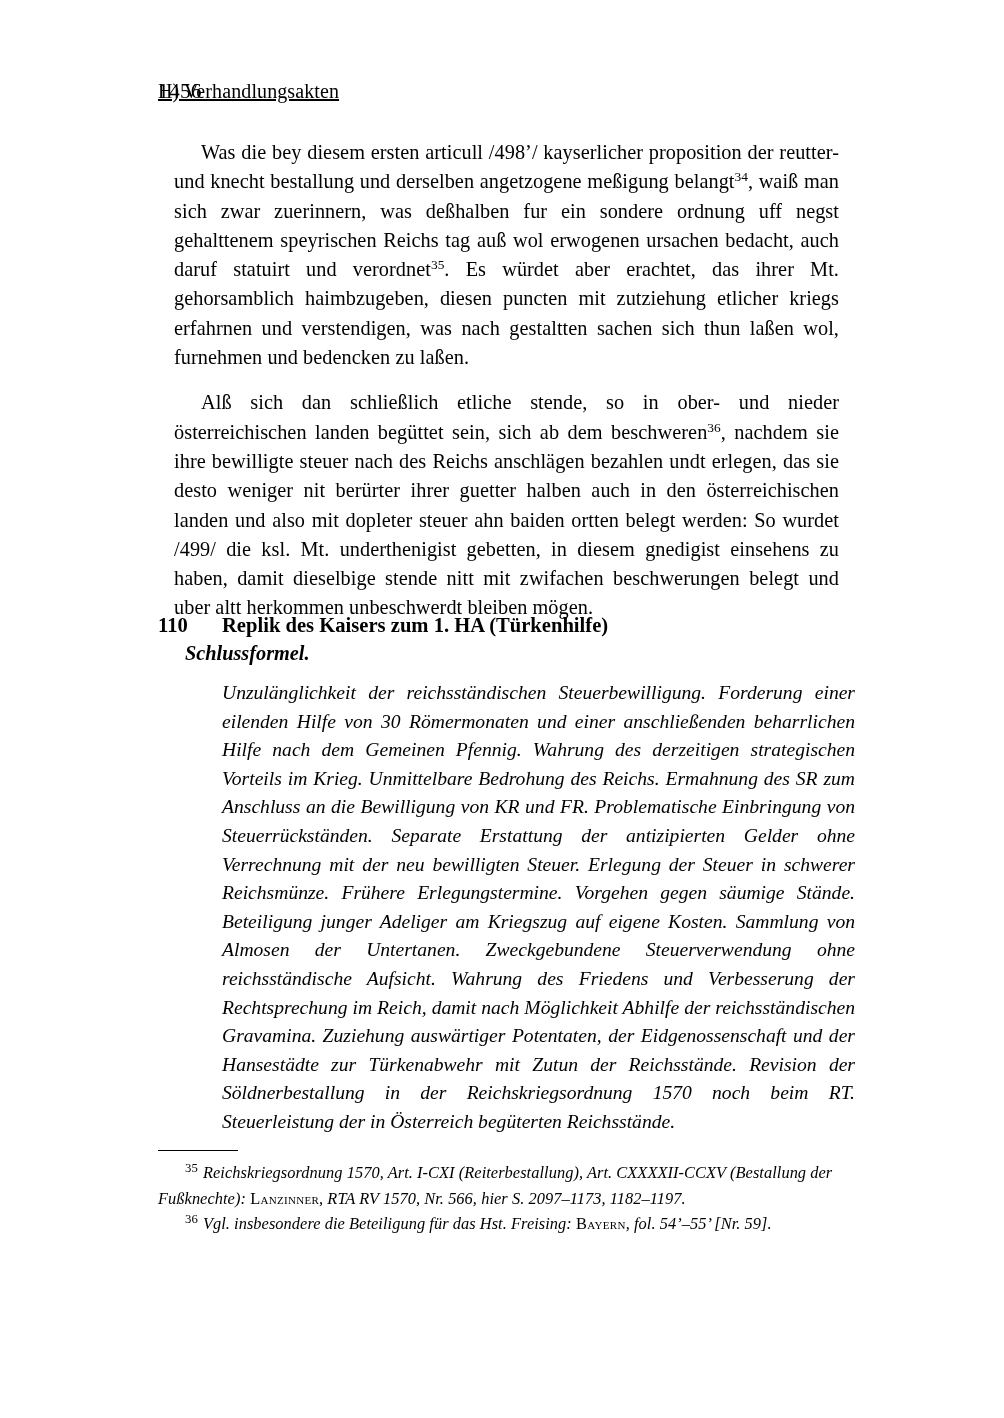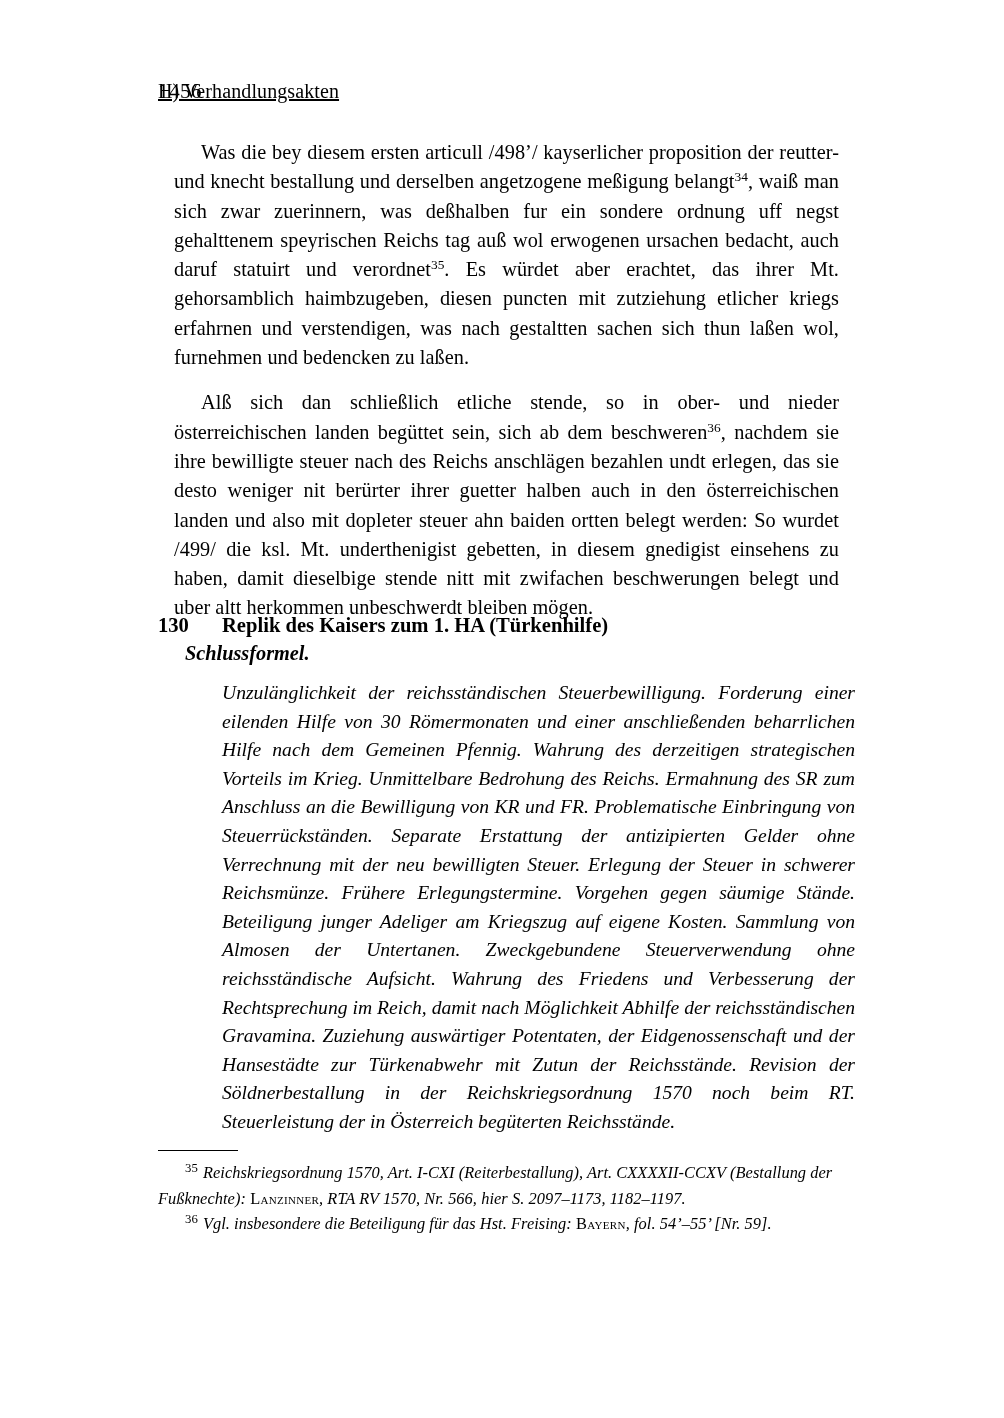--- a/index.html
+++ b/index.html
@@ -166,21 +166,21 @@
   <div class="col">
 
     <p class="body"><span>Was die bey diesem ersten articull /498’/ kayserlicher proposition der reutter- und knecht bestallung und derselben angetzogene meßigung belangt</span><sup class="fn">34</sup><span>, waiß man sich zwar zuerinnern, was deßhalben fur ein sondere ordnung uff negst gehalttenem speyrischen Reichs tag auß wol erwogenen ursachen bedacht, auch daruf statuirt und verordnet</span><sup class="fn">35</sup><span>. Es würdet aber erachtet, das ihrer Mt. gehorsamblich haimbzugeben, diesen puncten mit zutziehung etlicher kriegs erfahrnen und verstendigen, was nach gestaltten sachen sich thun laßen wol, furnehmen und bedencken zu laßen.</span></p>
 
     <p class="body"><span>Alß sich dan schließlich etliche stende, so in ober- und nieder österreichischen landen begüttet sein, sich ab dem beschweren</span><sup class="fn">36</sup><span>, nachdem sie ihre bewilligte steuer nach des Reichs anschlägen bezahlen undt erlegen, das sie desto weniger nit berürter ihrer guetter halben auch in den österreichischen landen und also mit dopleter steuer ahn baiden ortten belegt werden: So wurdet /499/ die ksl. Mt. underthenigist gebetten, in diesem gnedigist einsehens zu haben, damit dieselbige stende nitt mit zwifachen beschwerungen belegt und uber altt herkommen unbeschwerdt bleiben mögen.</span></p>
 
     <p class="schluss">Schlussformel.</p>
 
   </div>
 
-  <div class="heading"><span class="num">130</span><span>Replik des Kaisers zum 1. HA (Türkenhilfe)</span></div>
+  <div class="heading"><span class="num">110</span><span>Replik des Kaisers zum 1. HA (Türkenhilfe)</span></div>
 
   <p class="regest">Unzulänglichkeit der reichsständischen Steuerbewilligung. Forderung einer eilenden Hilfe von 30 Römermonaten und einer anschließenden beharrlichen Hilfe nach dem Gemeinen Pfennig. Wahrung des derzeitigen strategischen Vorteils im Krieg. Unmittelbare Bedrohung des Reichs. Ermahnung des SR zum Anschluss an die Bewilligung von KR und FR. Problematische Einbringung von Steuerrückständen. Separate Erstattung der antizipierten Gelder ohne Verrechnung mit der neu bewilligten Steuer. Erlegung der Steuer in schwerer Reichsmünze. Frühere Erlegungstermine. Vorgehen gegen säumige Stände. Beteiligung junger Adeliger am Kriegszug auf eigene Kosten. Sammlung von Almosen der Untertanen. Zweckgebundene Steuerverwendung ohne reichsständische Aufsicht. Wahrung des Friedens und Verbesserung der Rechtsprechung im Reich, damit nach Möglichkeit Abhilfe der reichsständischen Gravamina. Zuziehung auswärtiger Potentaten, der Eidgenossenschaft und der Hansestädte zur Türkenabwehr mit Zutun der Reichsstände. Revision der Söldnerbestallung in der Reichskriegsordnung 1570 noch beim RT. Steuerleistung der in Österreich begüterten Reichsstände.</p>
 
   <div class="fnotes">
     <div class="fnrule"></div>
 
 
     <p class="fnote"><span class="fnnum">35</span><span>Reichskriegsordnung 1570, Art. I-CXI (Reiterbestallung), Art. CXXXXII-CCXV (Bestallung der Fußknechte): </span><span class="smallcaps">Lanzinner</span><span>, RTA RV 1570, Nr. 566, hier S. 2097–1173, 1182–1197.</span></p>
 
     <p class="fnote"><span class="fnnum">36</span><span>Vgl. insbesondere die Beteiligung für das Hst. Freising: </span><span class="smallcaps">Bayern</span><span>, fol. 54’–55’ [Nr. 59].</span></p>

